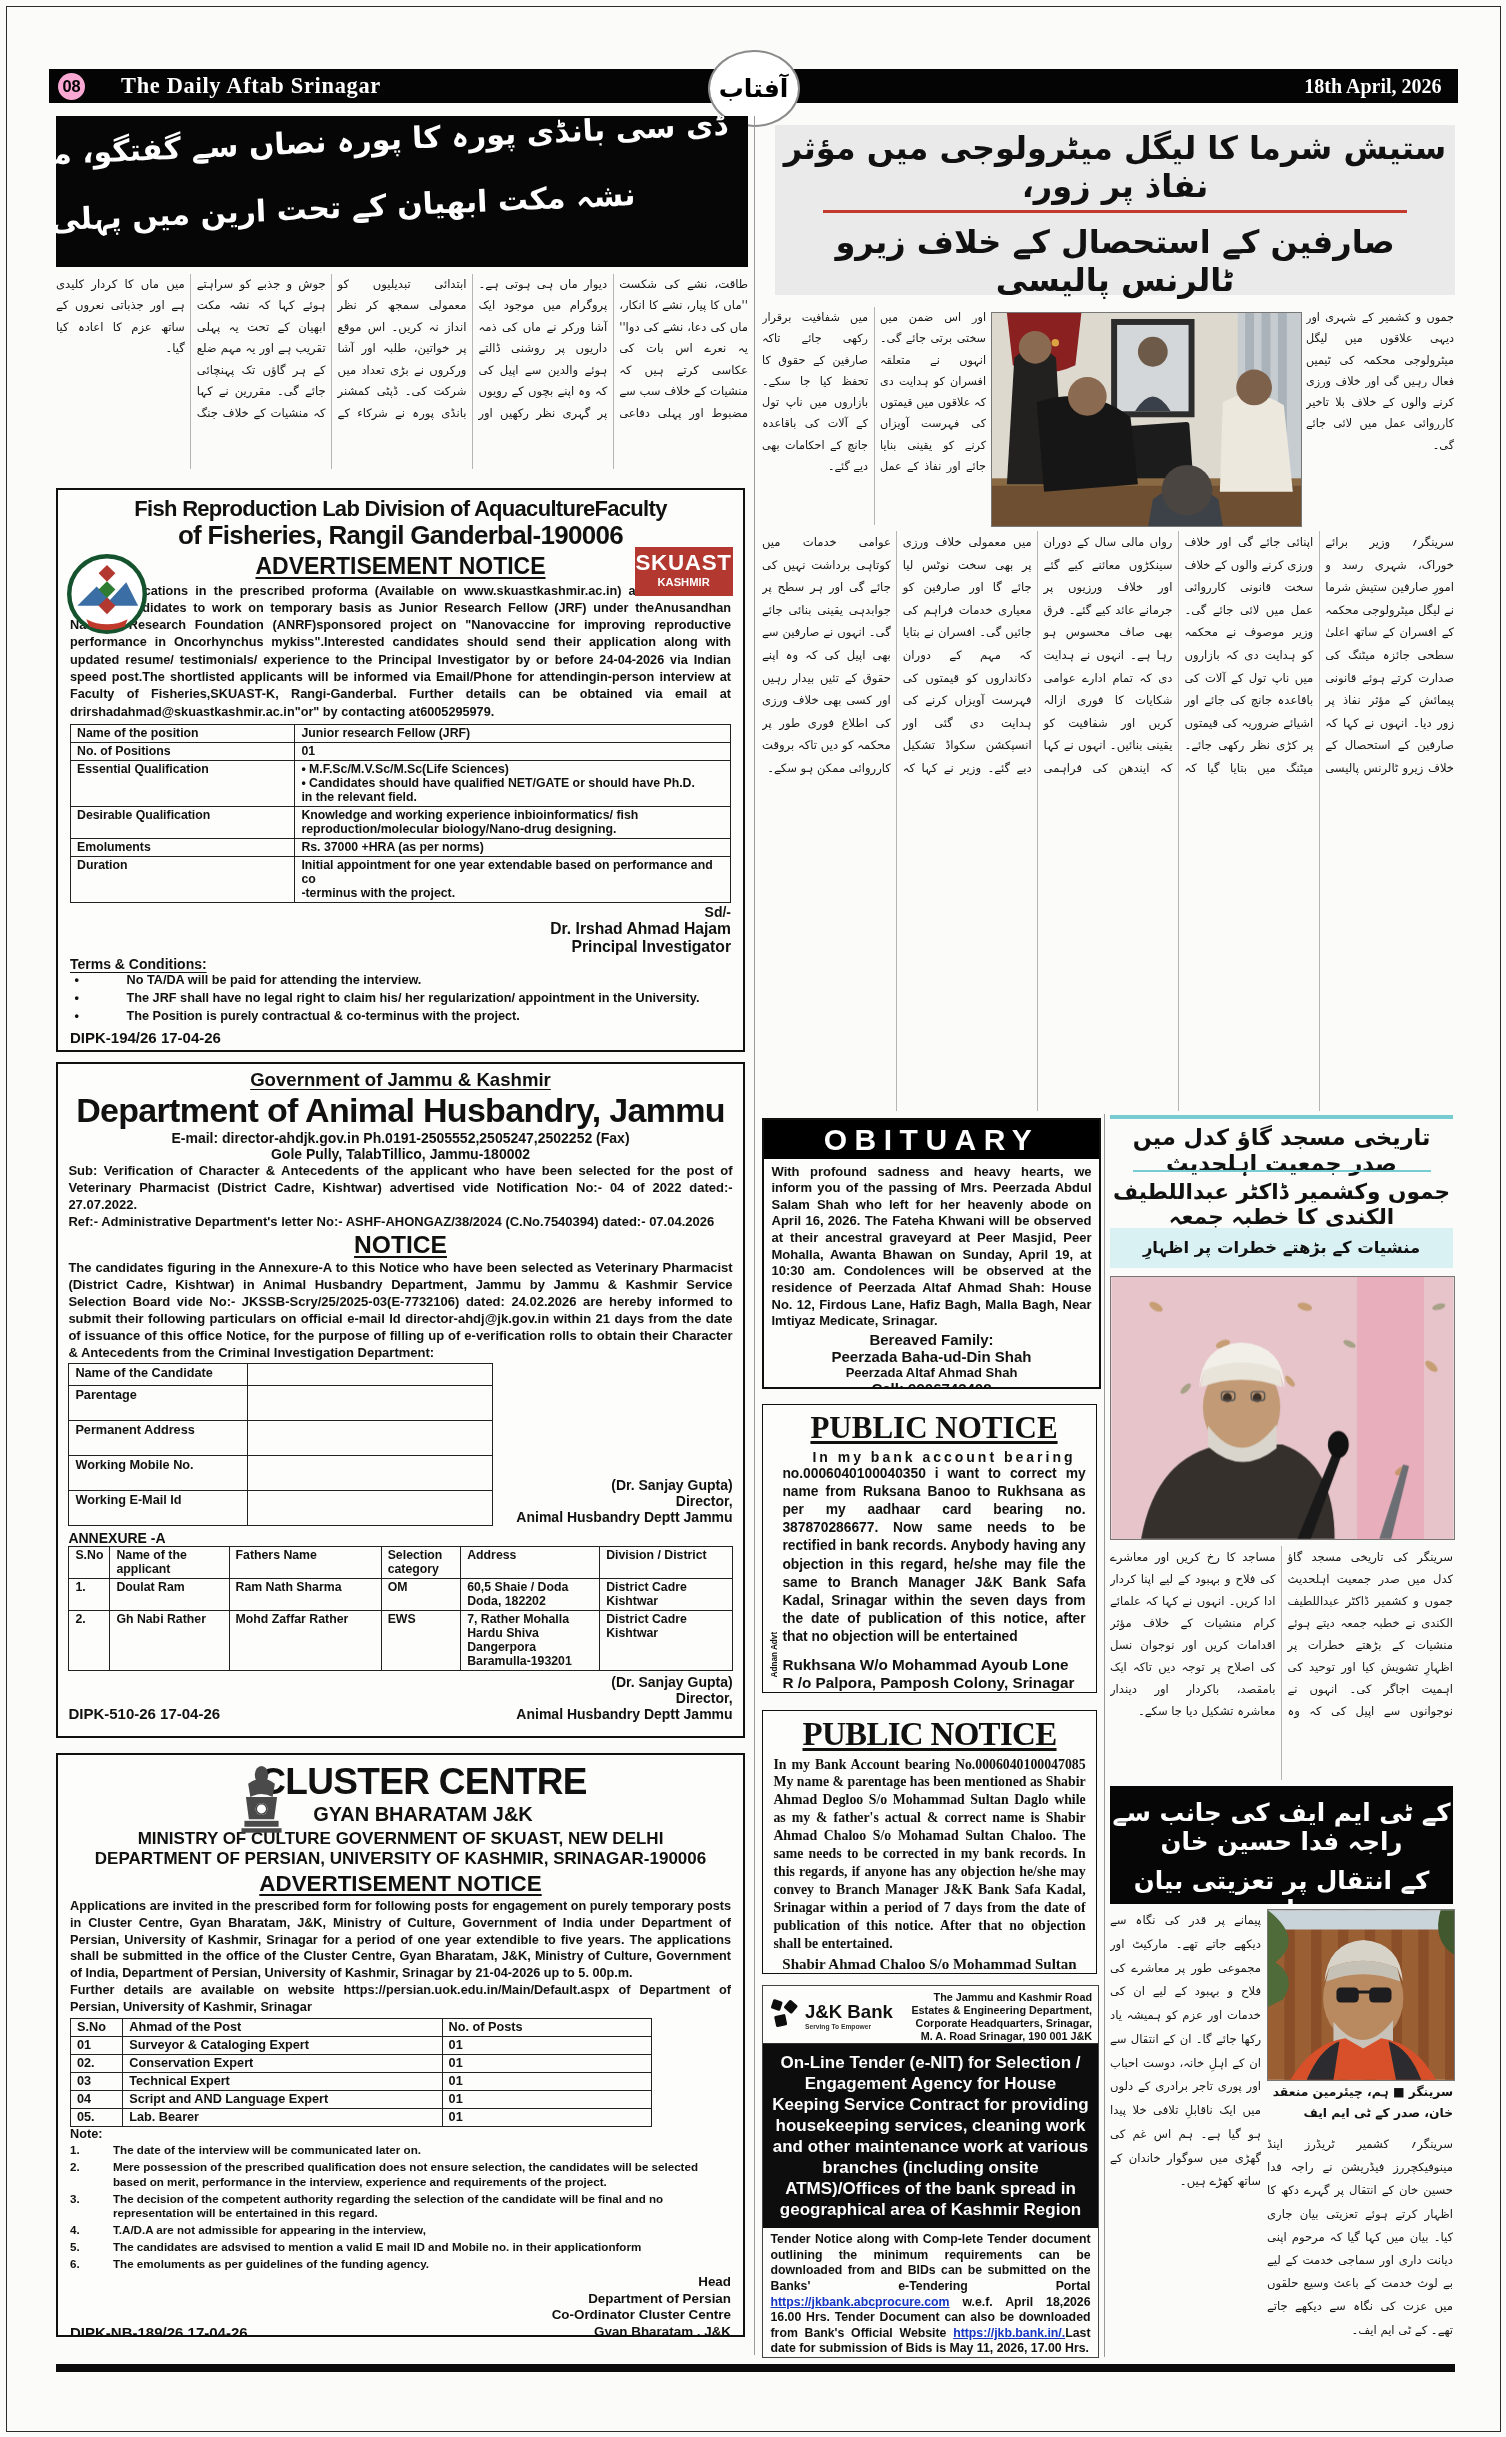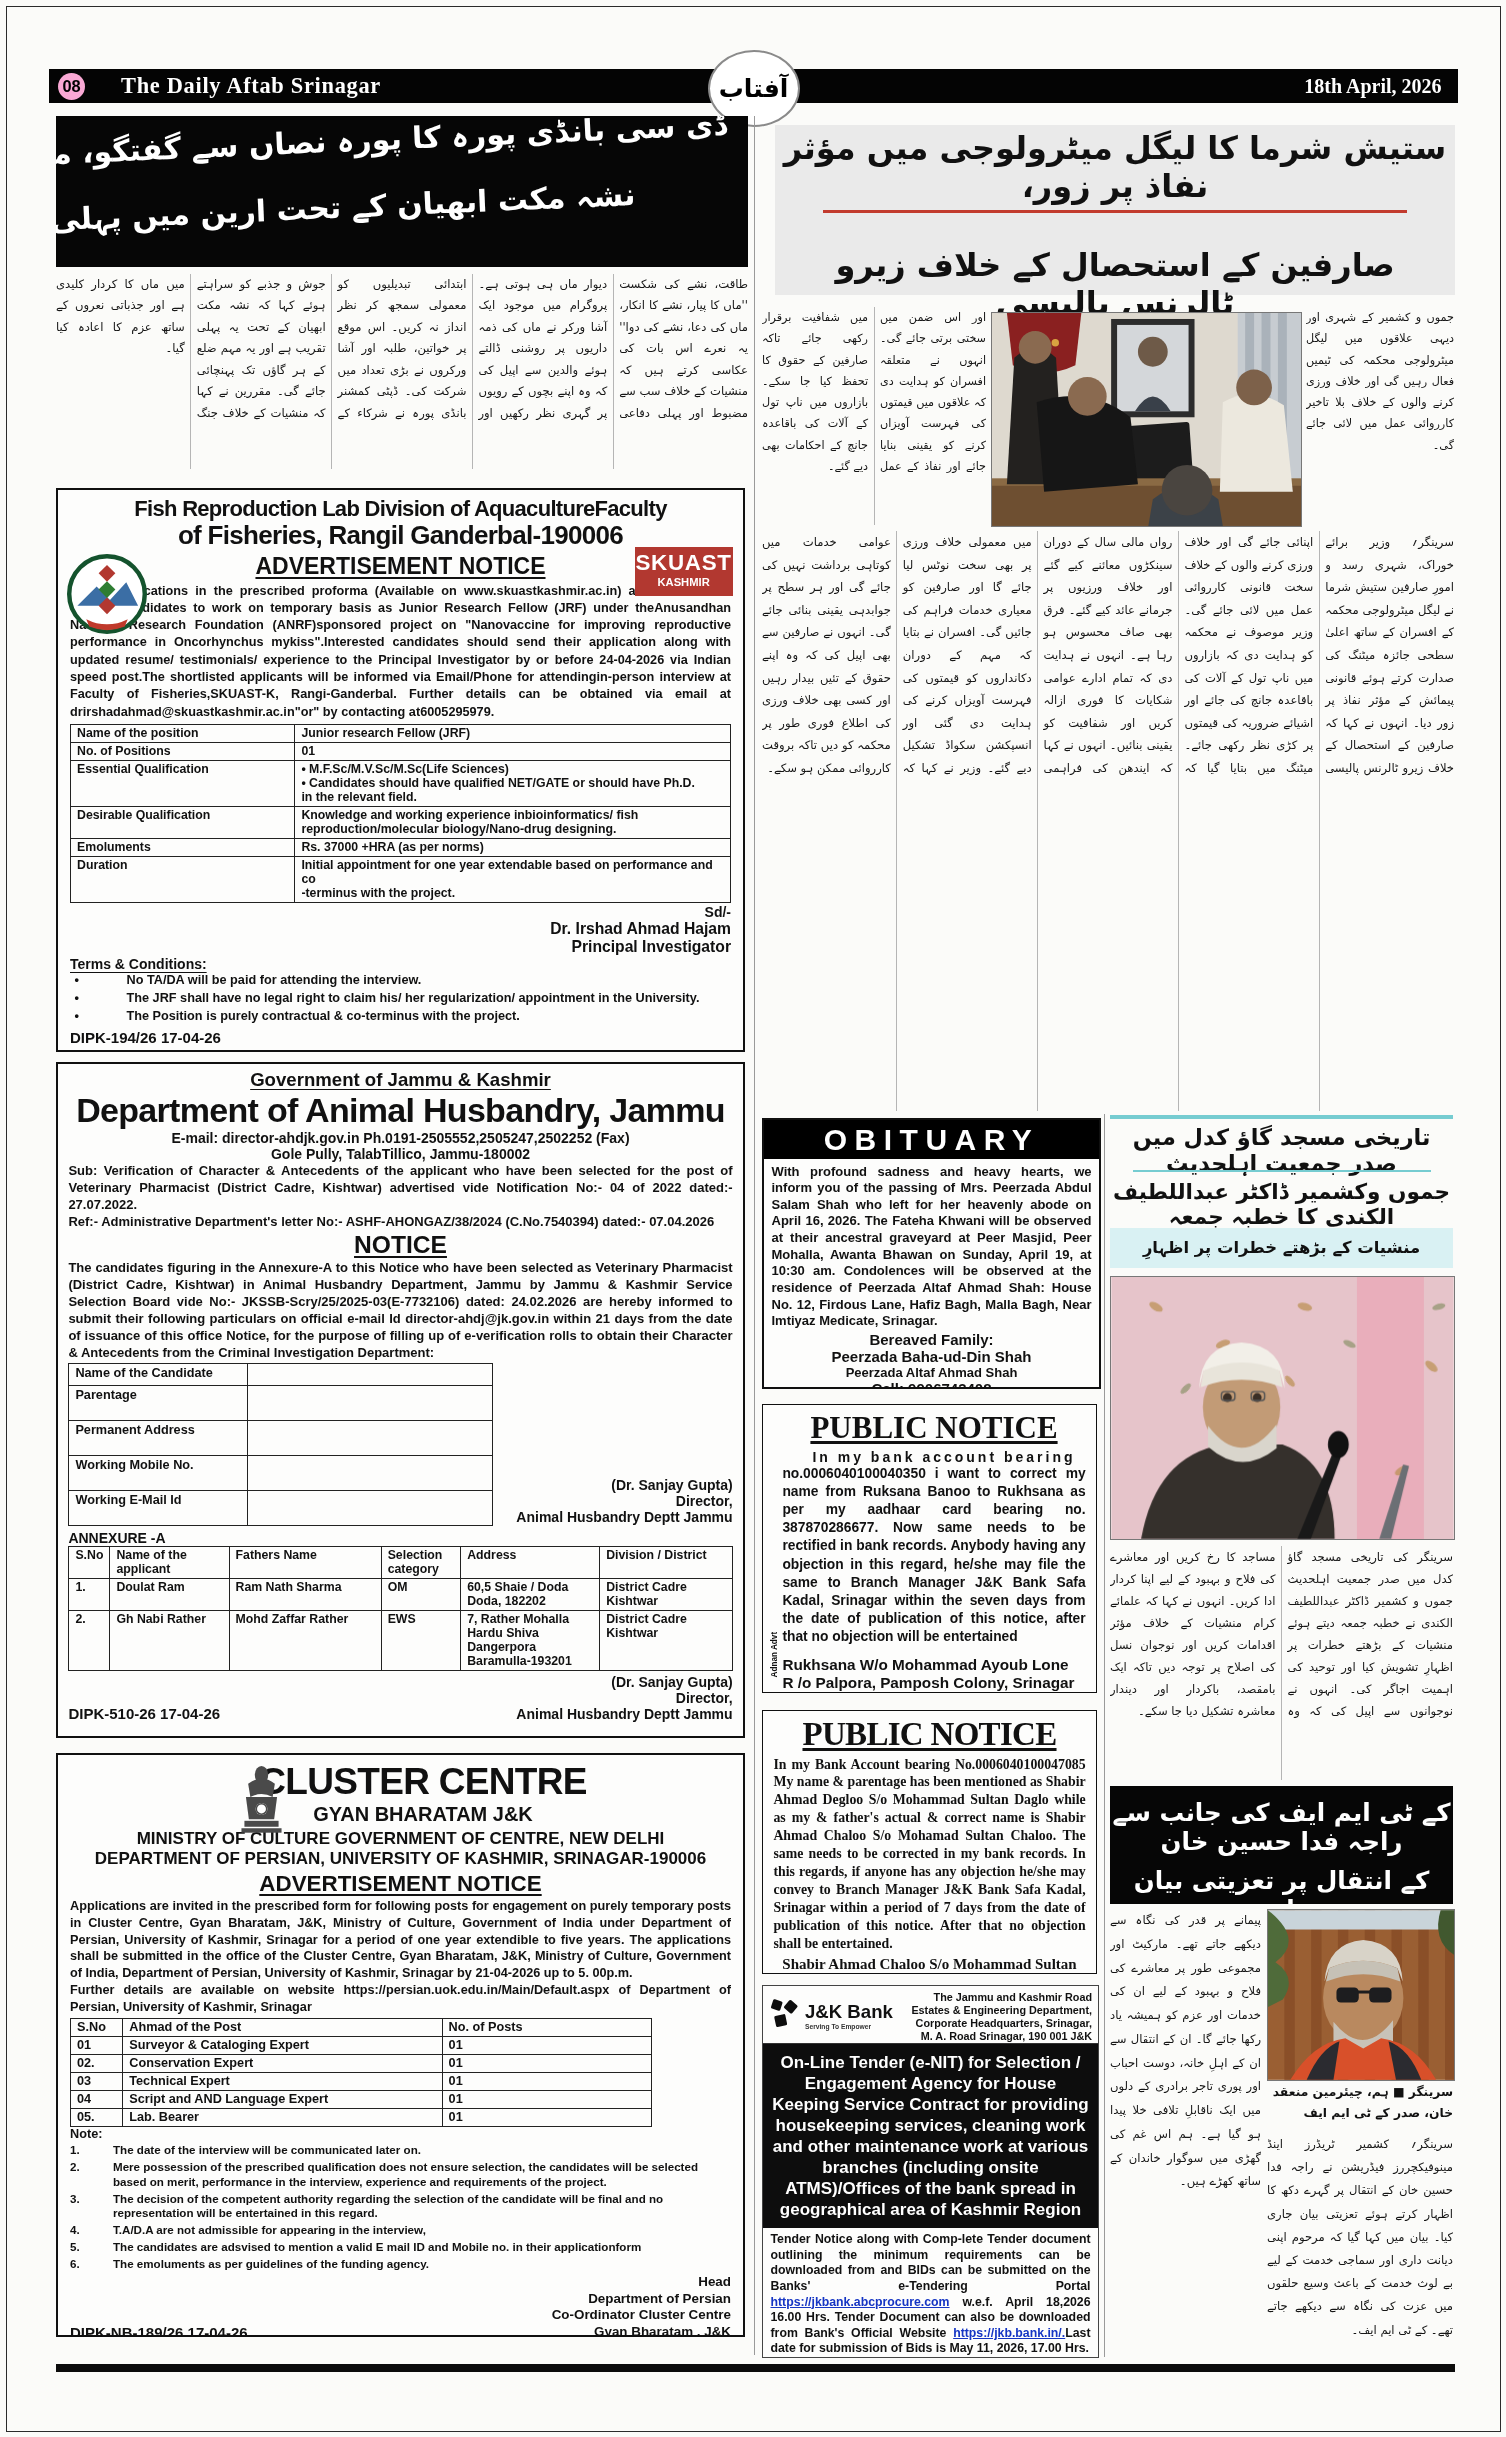--- a/index.html
+++ b/index.html
@@ -224,21 +224,21 @@
         <path d="M15 26 Q33 12 51 26 L48 44 Q33 36 18 44 Z"></path>
         <path d="M12 44 H54 L50 74 H16 Z"></path>
         <rect x="10" y="76" width="46" height="8"></rect>
         <rect x="6" y="86" width="54" height="6"></rect>
         <circle cx="33" cy="60" r="8" fill="#fff"></circle>
         <circle cx="33" cy="60" r="7" fill="none" stroke="#4a4a4a" stroke-width="2"></circle>
       </g>
     </svg>
     <div class="ctr" style="font-size:37px;font-weight:bold;letter-spacing:-0.7px;padding-left:45px;">CLUSTER CENTRE</div>
     <div class="ctr" style="font-size:20px;font-weight:bold;padding-left:45px;">GYAN BHARATAM J&amp;K</div>
-    <div class="ctr" style="font-size:17px;font-weight:bold;margin-top:3px;">MINISTRY OF CULTURE GOVERNMENT OF CENTRE, NEW DELHI</div>
+    <div class="ctr" style="font-size:17px;font-weight:bold;margin-top:3px;">MINISTRY OF CULTURE GOVERNMENT OF SKUAST, NEW DELHI</div>
     <div class="ctr" style="font-size:17px;font-weight:bold;">DEPARTMENT OF PERSIAN, UNIVERSITY OF KASHMIR, SRINAGAR-190006</div>
     <div class="ctr und" style="font-size:22.4px;font-weight:bold;margin-top:1.5px;">ADVERTISEMENT NOTICE</div>
     <div class="jtxt" style="font-size:12.7px;line-height:1.32;margin-top:1.5px;">Applications are invited in the prescribed form for following posts for engagement on purely temporary posts in Cluster Centre, Gyan Bharatam, J&amp;K, Ministry of Culture, Government of India under Department of Persian, University of Kashmir, Srinagar for a period of one year extendible to five years. The applications shall be submitted in the office of the Cluster Centre, Gyan Bharatam, J&amp;K, Ministry of Culture, Government of India, Department of Persian, University of Kashmir, Srinagar by 21-04-2026 up to 5. 00p.m.</div>
     <div class="jtxt" style="font-size:12.7px;line-height:1.32;">Further details are available on website https://persian.uok.edu.in/Main/Default.aspx of Department of Persian, University of Kashmir, Srinagar</div>
     <table class="tbl" style="width:88%;font-size:12.7px;margin-top:2.2px;">
       <tbody>
           <tr>
         <th style="width:9%;">S.No</th>
         <th style="width:55%;">Ahmad of the Post</th>
         <th>No. of Posts</th>
@@ -302,21 +302,21 @@
         <div>Department of Persian</div>
         <div>Co-Ordinator Cluster Centre</div>
         <div>Gyan Bharatam , J&amp;K</div>
       </div>
     </div>
   </div>
 
   <div class="abs" style="left:775px;top:125px;width:680px;height:170px;background:#eaeaea;">
     <div class="urdu ctr" style="font-size:32px;font-weight:bold;padding-top:4px;">ستیش شرما کا لیگل میٹرولوجی میں مؤثر نفاذ پر زور،</div>
     <div class="abs" style="left:7%;top:85px;width:86%;height:3px;background:#c23b2e;"></div>
-    <div class="urdu ctr" style="font-size:32px;font-weight:bold;padding-top:18px;margin-top:23px;">صارفین کے استحصال کے خلاف زیرو ٹالرنس پالیسی</div>
+    <div class="urdu ctr" style="font-size:32px;font-weight:bold;padding-top:18px;">صارفین کے استحصال کے خلاف زیرو ٹالرنس پالیسی</div>
   </div>
 
   <div class="abs flow" style="left:762px;top:307px;width:224px;height:218px;column-count:2;font-size:11.2px;line-height:1.9;">اور اس ضمن میں سختی برتی جائے گی۔ انہوں نے متعلقہ افسران کو ہدایت دی کہ علاقوں میں قیمتوں کی فہرست آویزاں کرنے کو یقینی بنایا جائے اور نفاذ کے عمل میں شفافیت برقرار رکھی جائے تاکہ صارفین کے حقوق کا تحفظ کیا جا سکے۔ بازاروں میں ناپ تول کے آلات کی باقاعدہ جانچ کے احکامات بھی دیے گئے۔</div>
   <div class="abs photo" style="left:991px;top:312px;width:309px;height:213px;">
     <svg width="309" height="213" viewBox="0 0 415 286">
       <rect width="415" height="286" fill="#ded9cf"></rect>
       <rect x="330" y="0" width="85" height="286" fill="#c7ccd1"></rect>
       <path d="M340 0 h12 v286 h-12z M362 0 h12 v286 h-12z M384 0 h12 v286 h-12z" fill="#aab2ba"></path>
       <path d="M20 0 L120 0 L112 70 Q70 90 28 70 Z" fill="#8a2020"></path>
       <circle cx="55" cy="30" r="5" fill="#d9a441"></circle>

